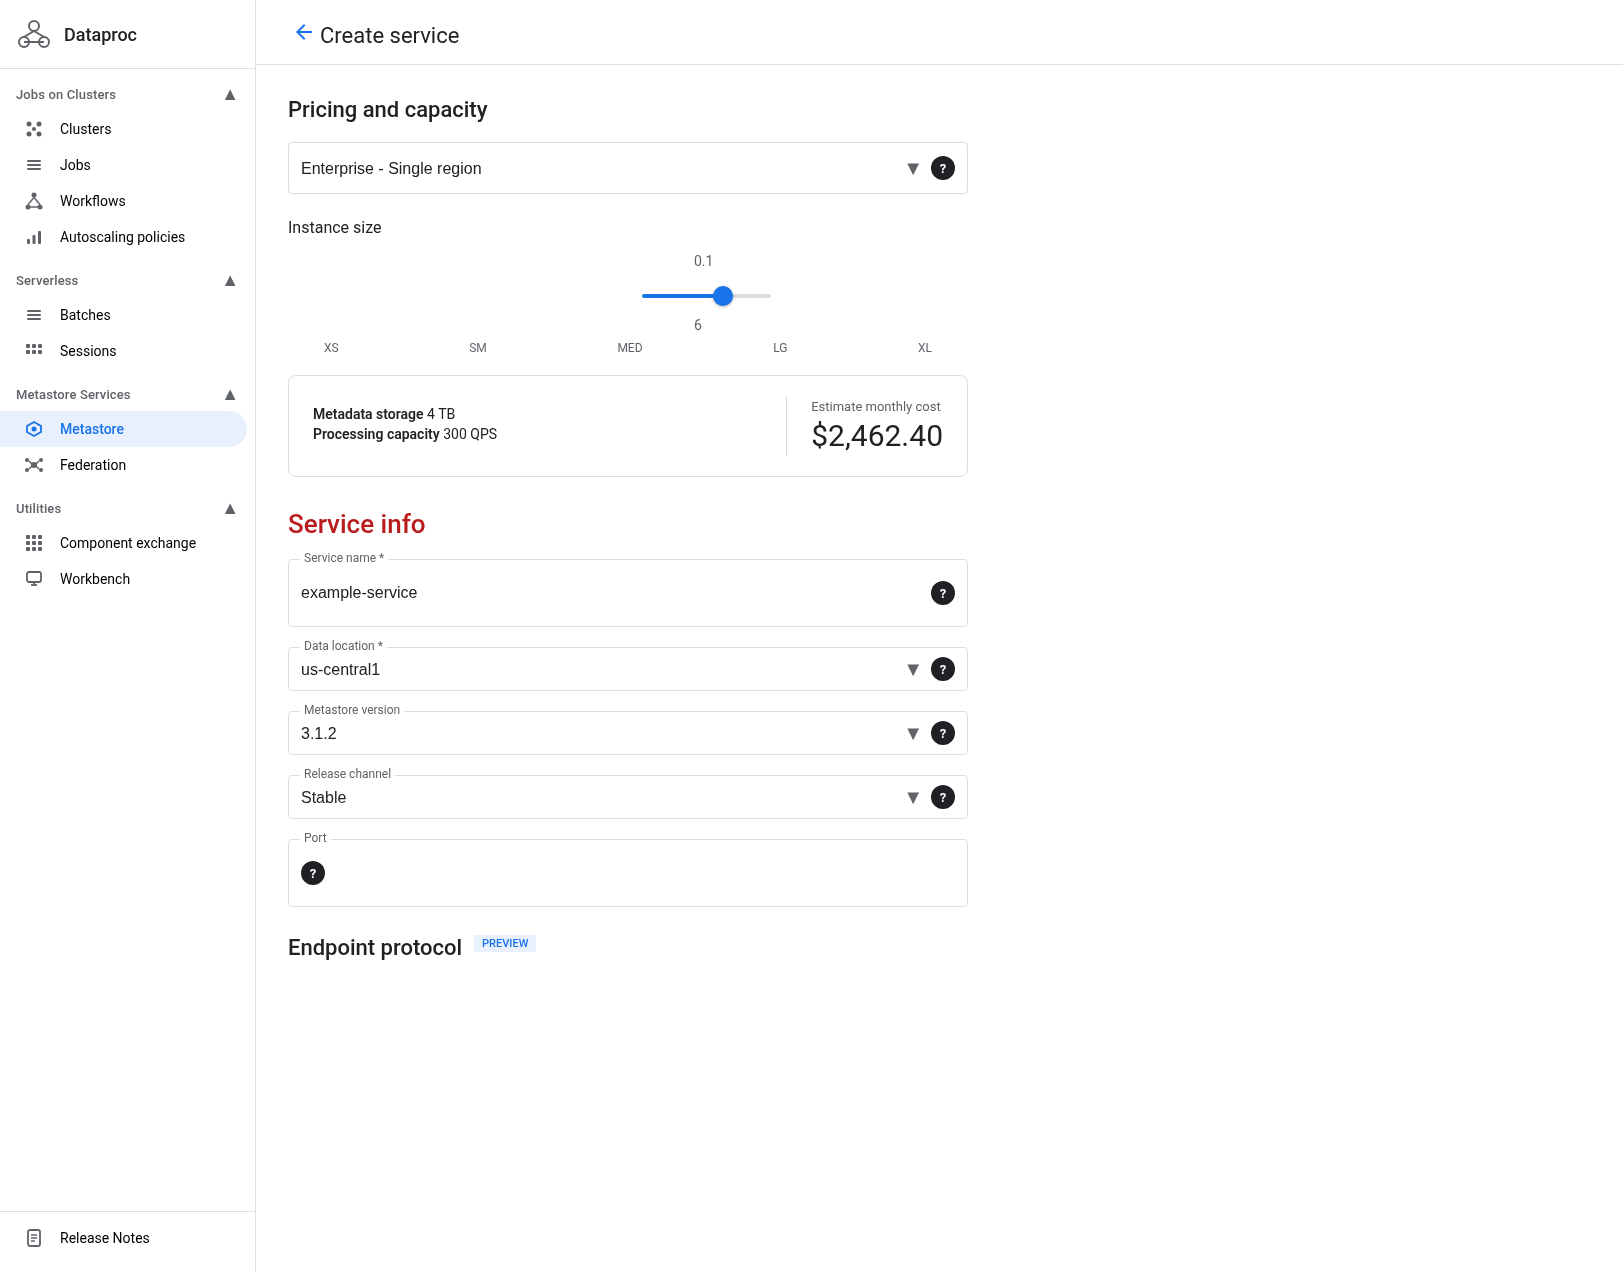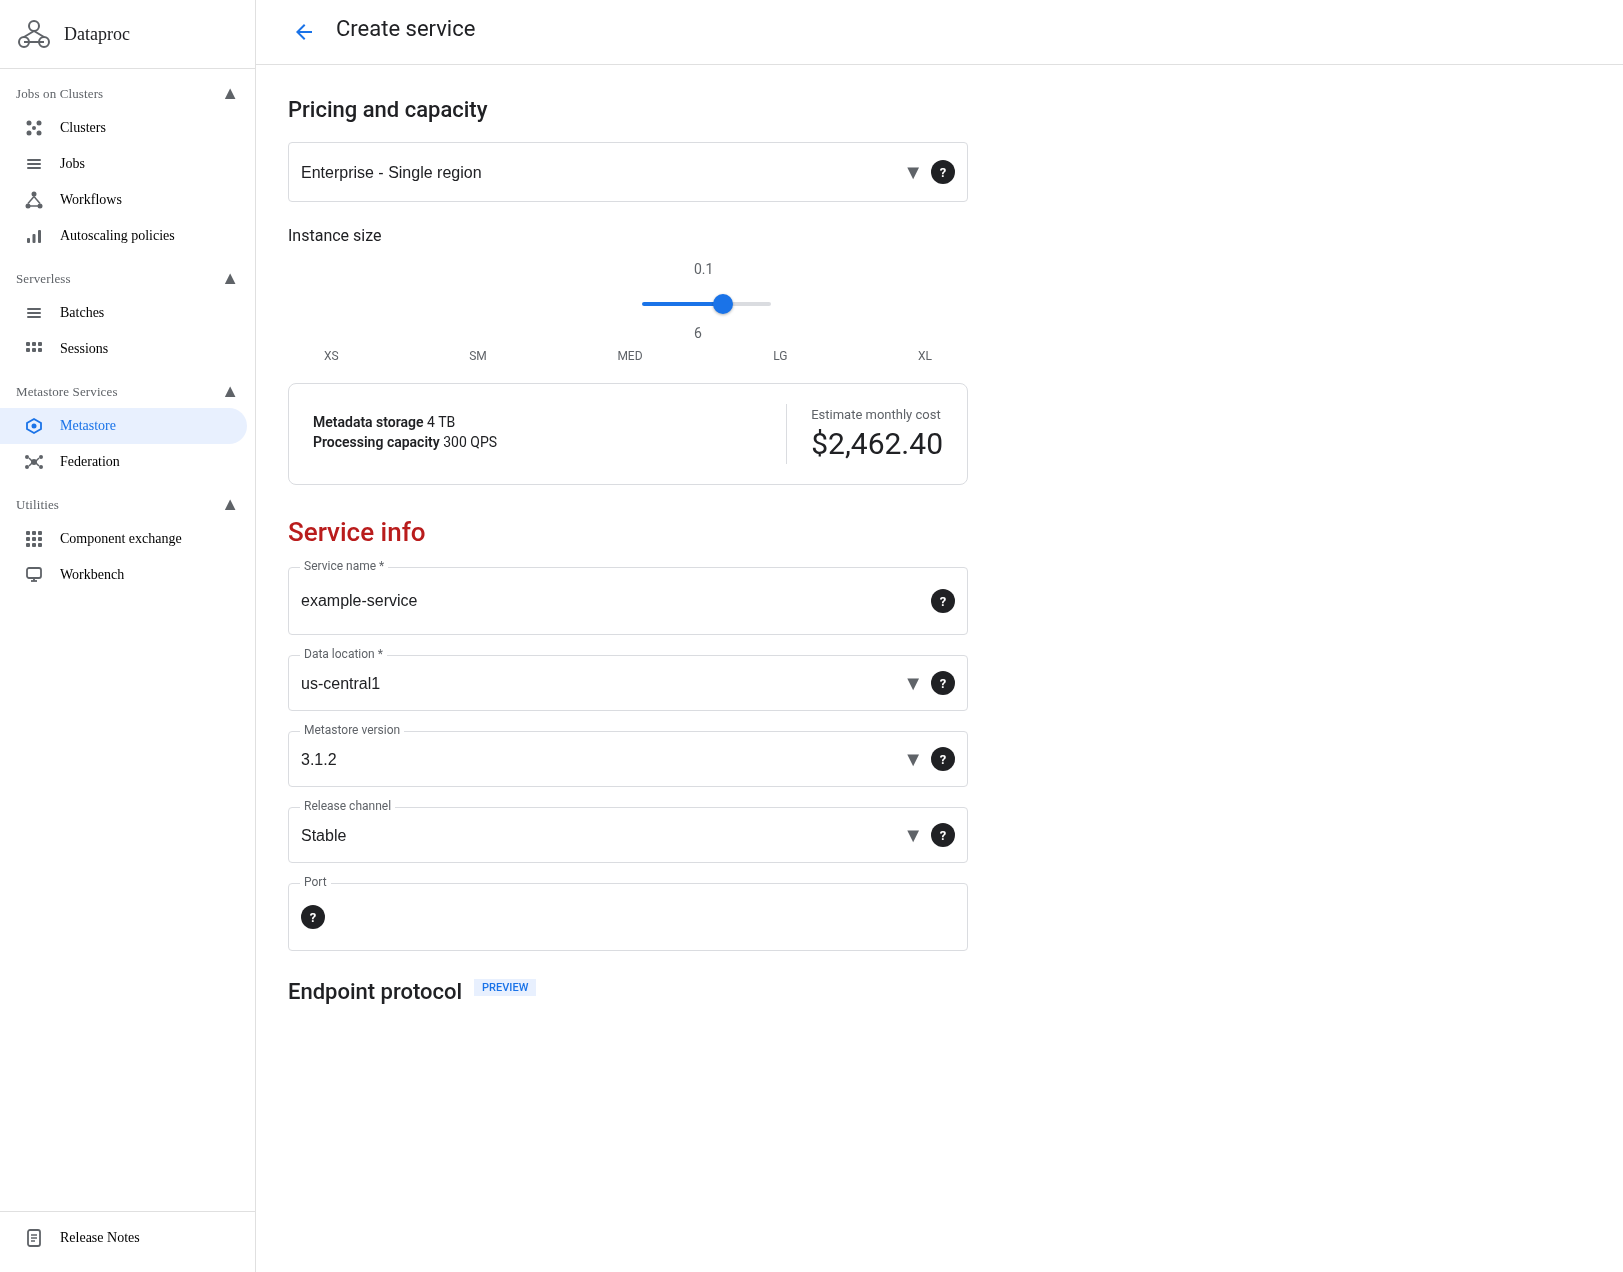--- a/index.html
+++ b/index.html
@@ -8,21 +8,20 @@
     
     .sidebar {
       width: 256px;
       min-width: 256px;
       background: #fff;
       border-right: 1px solid #e0e0e0;
       display: flex;
       flex-direction: column;
       overflow-y: auto;
       padding-bottom: 16px;
-      font-family: Liberation Serif, serif;
     }
     .sidebar-header {
       display: flex;
       align-items: center;
       padding: 16px 16px;
       gap: 12px;
       border-bottom: 1px solid #e0e0e0;
       min-height: 64px;
     }
     .sidebar-logo {
@@ -97,22 +96,21 @@
     
     .main {
       flex: 1;
       display: flex;
       flex-direction: column;
       overflow-y: auto;
       background: #fff;
     }
     .main-header {
       display: flex;
-      align-items: flex-start;
-      gap: 16px;
+      align-items: flex-end;
       padding: 16px 32px;
       border-bottom: 1px solid #e0e0e0;
       min-height: 64px;
     }
     .back-button {
       background: none;
       border: none;
       cursor: pointer;
       color: #1a73e8;
       font-size: 22px;
@@ -138,21 +136,21 @@
     }
 
     
     .select-wrapper {
       position: relative;
       display: flex;
       align-items: center;
       border: 1px solid #dadce0;
       border-radius: 4px;
       padding: 0 12px;
-      height: 60px;
+      height: 52px;
       width: 100%;
       max-width: 680px;
       margin-bottom: 24px;
     }
     .select-wrapper select {
       flex: 1;
       border: none;
       outline: none;
       font-size: 16px;
       color: #202124;
@@ -314,21 +312,21 @@
       font-size: 16px;
       color: #202124;
       background: transparent;
     }
     .form-field-select {
       display: flex;
       align-items: center;
       border: 1px solid #dadce0;
       border-radius: 4px;
       padding: 0 12px;
-      height: 56px;
+      height: 44px;
     }
     .form-field-select select {
       flex: 1;
       border: none;
       outline: none;
       font-size: 16px;
       color: #202124;
       background: transparent;
       appearance: none;
       cursor: pointer;

